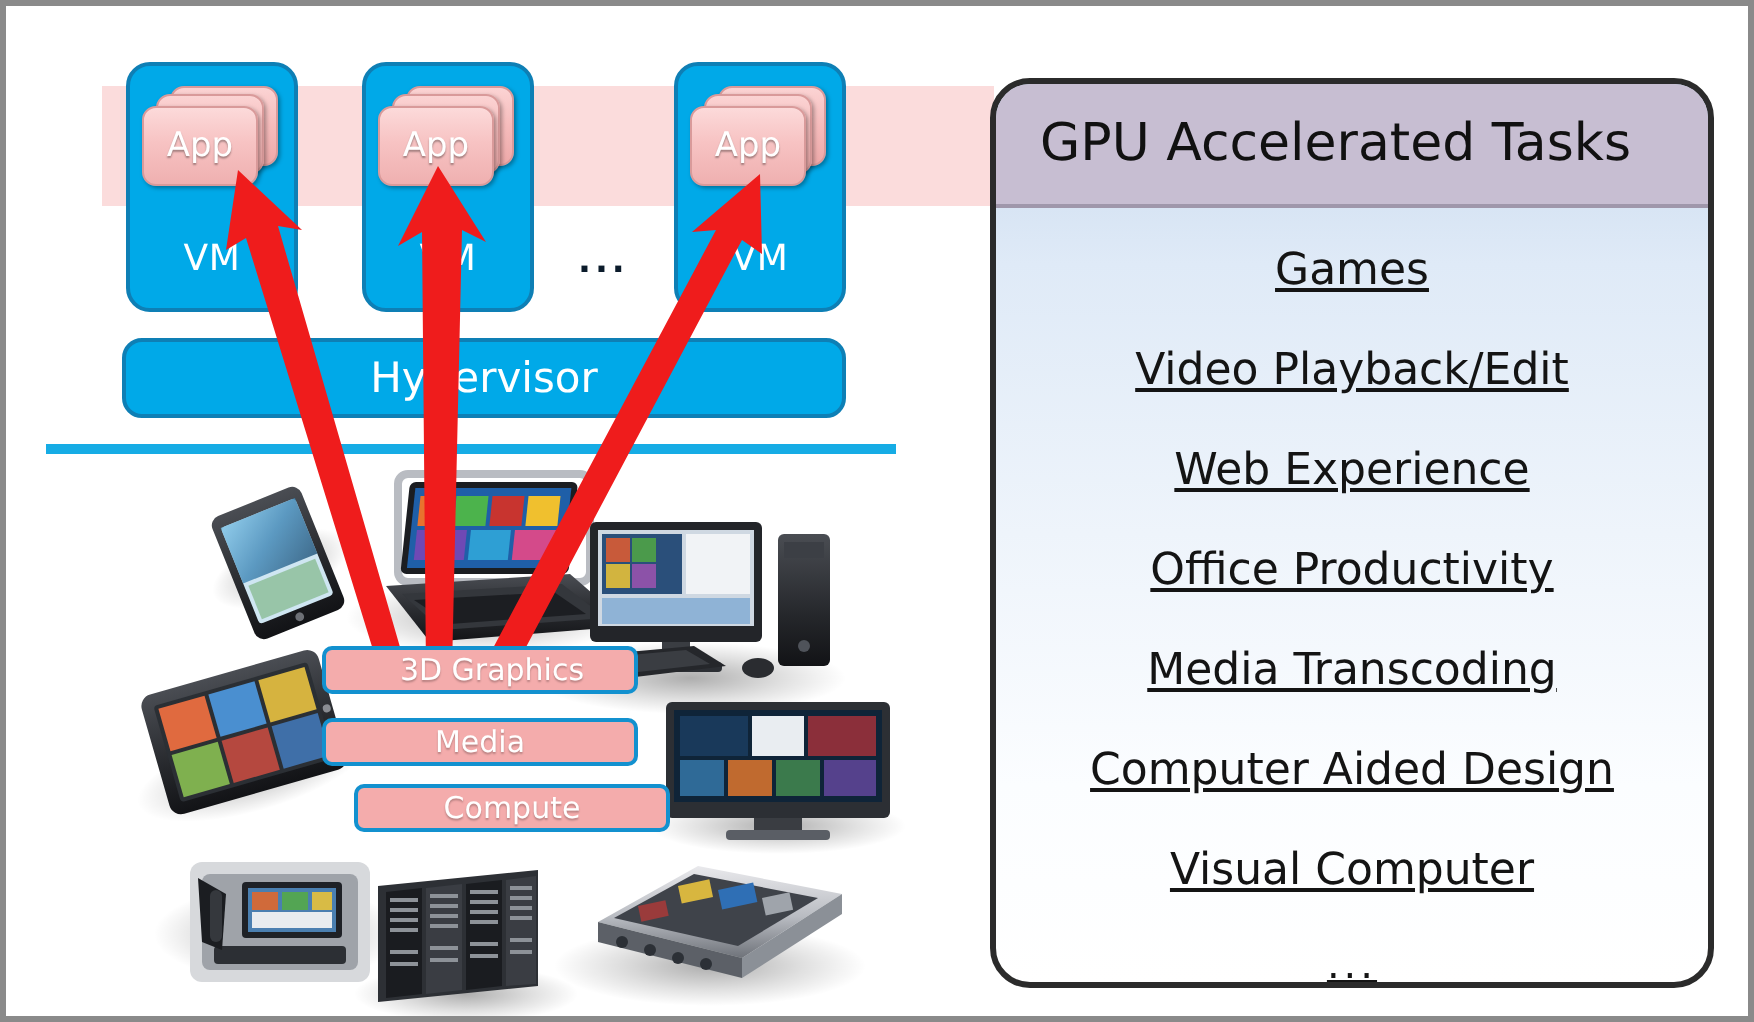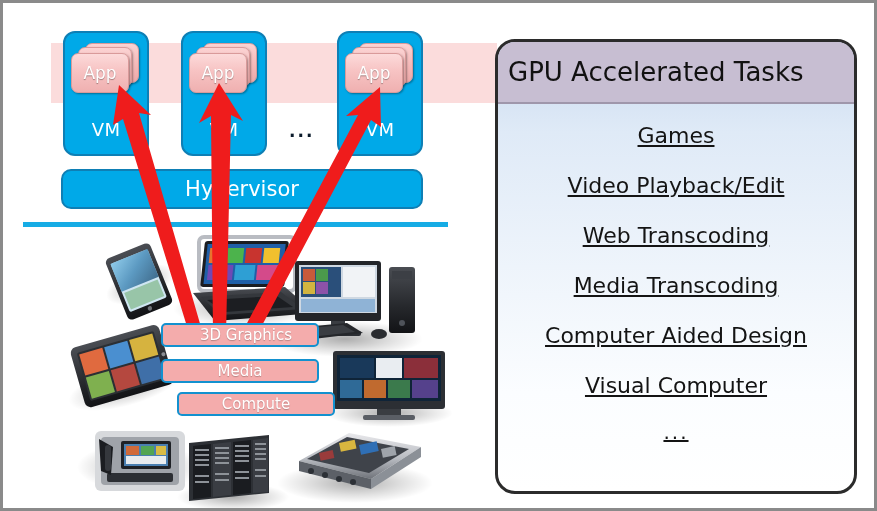--- a/index.html
+++ b/index.html
@@ -126,21 +126,21 @@
     box-sizing:border-box;
     overflow:hidden;
     background:linear-gradient(180deg,#c8d9ee 0%,#dfeaf7 20%,#eef4fb 50%,#fbfdff 78%,#ffffff 100%);
     z-index:7;
   }
   .gpu-header{
     height:62px;
     background:#c7bed2;
     border-bottom:2px solid #9f97ab;
     display:flex;align-items:center;
-    padding-left:10px;
+    padding-left:22px;
     box-sizing:border-box;
     color:#111111;
     font-size:26px;
   }
   .gpu-list{
     padding-top:6px;
   }
   .gpu-item{
     height:50px;
     display:flex;align-items:center;justify-content:center;
@@ -383,21 +383,22 @@
 
   <div class="feat-bar" style="top:320px;padding-left:12px;">3D Graphics</div>
   <div class="feat-bar" style="top:356px;">Media</div>
   <div class="feat-bar" style="top:389px;margin-left:16px;">Compute</div>
 
   <div class="gpu-panel">
     <div class="gpu-header">GPU Accelerated Tasks</div>
     <div class="gpu-list">
       <div class="gpu-item">Games</div>
       <div class="gpu-item">Video Playback/Edit</div>
-      <div class="gpu-item">Web Transcoding</div>
+      <div class="gpu-item">Web Experience</div>
+      <div class="gpu-item">Office Productivity</div>
       <div class="gpu-item">Media Transcoding</div>
       <div class="gpu-item">Computer Aided Design</div>
       <div class="gpu-item">Visual Computer</div>
       <div class="gpu-item more">...</div>
     </div>
   </div>
 
 </div>
 
 </body></html>

